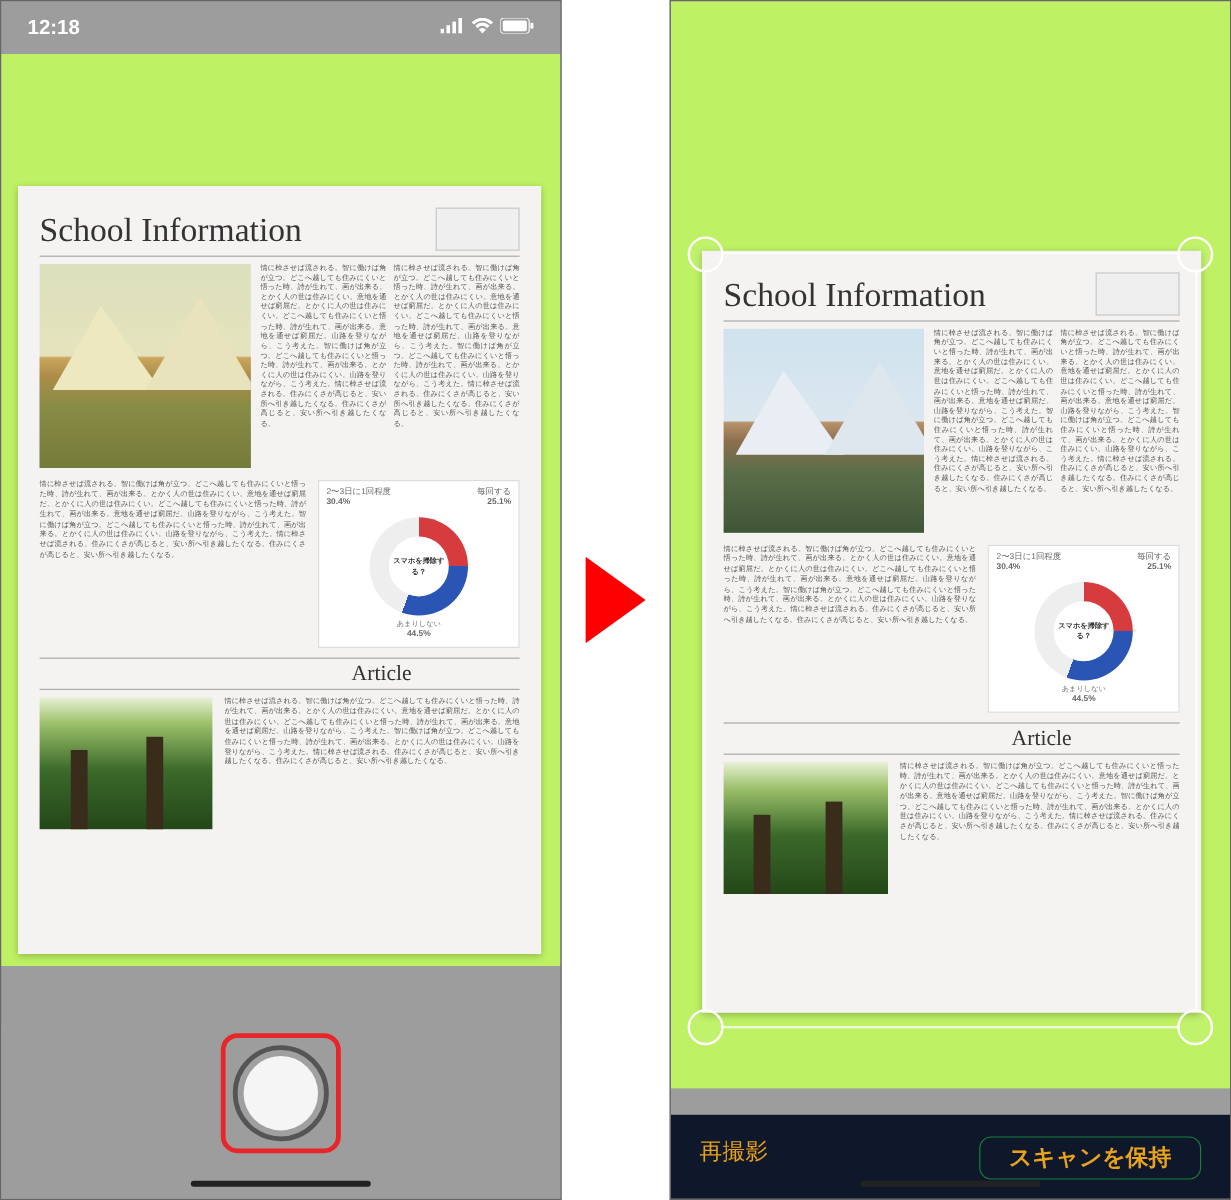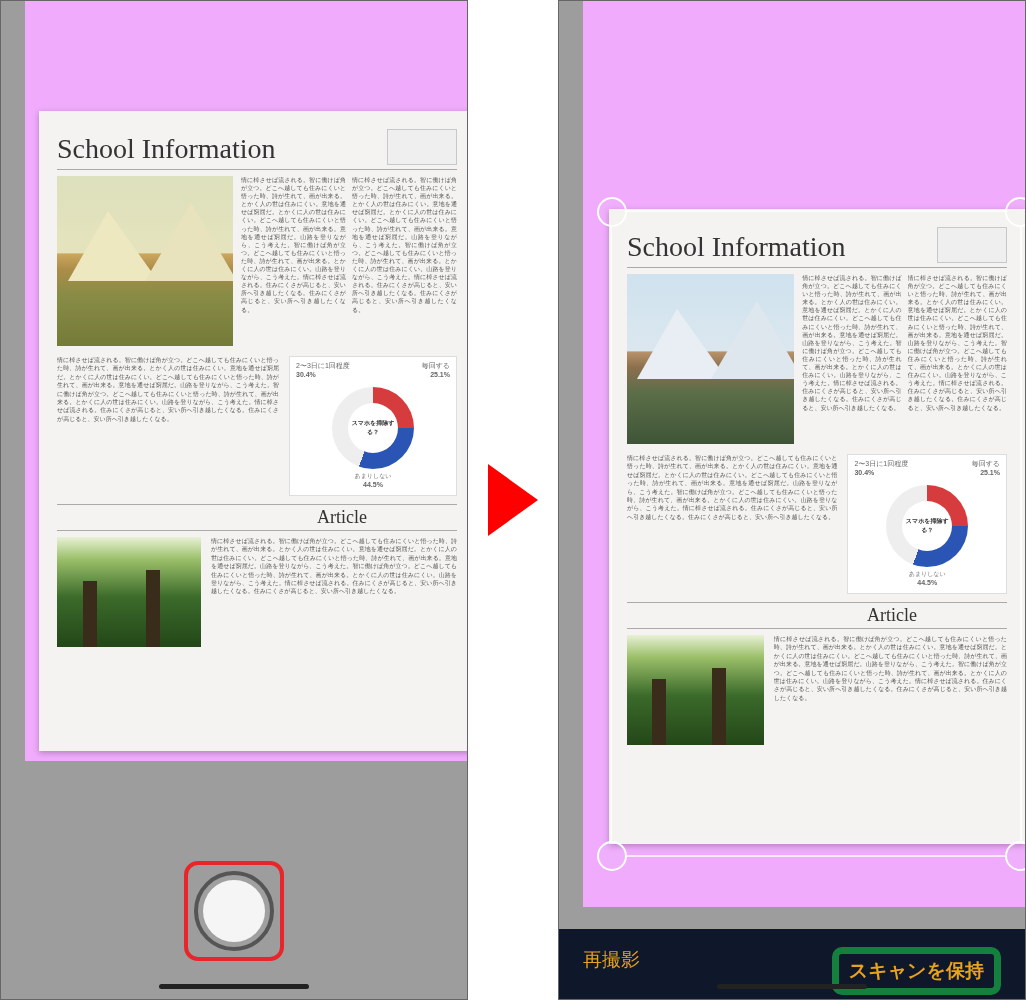--- a/index.html
+++ b/index.html
@@ -55,22 +55,21 @@
     border-radius: 10px;
     padding: 4px 10px;
     color: #fff;
     font-size: 19px;
   }
 
   
   .camera-area {
     position: relative;
     width: 100%;
-    background: #f0abfc;
-    margin-left: 24px;
+    background: #bef264;
   }
   .left-camera { height: 760px; }
   .right-camera { height: 906px; }
 
   
   .doc {
     position: absolute;
     background: #f4f3f1;
     box-shadow: 0 2px 6px rgba(0,0,0,0.25);
     padding: 18px 18px 14px 18px;
@@ -188,21 +187,21 @@
 
   
   .bottom-bar-right {
     position: absolute; bottom: 0; left: 0; right: 0; height: 70px;
     background: #0f172a;
     display: flex; justify-content: space-between; align-items: flex-start;
     padding: 18px 24px 0 24px;
   }
   .retake { color: #e8a21c; font-size: 19px; }
   .keep-frame {
-    border: 7px solid #15803d; border-radius: 10px; padding: 4px 10px;
+    border: 1px solid #15803d; border-radius: 10px; padding: 4px 24px;
   }
   .keep { color: #e8a21c; font-size: 19px; font-weight: 600; }
   .home-indicator-r {
     position: absolute; bottom: 10px; left: 50%; transform: translateX(-50%);
     width: 150px; height: 5px; border-radius: 3px; background: #222;
   }
 
   
   .arrow {
     width: 90px; display: flex; align-items: center; justify-content: center;
@@ -215,20 +214,45 @@
   }
 
   .filler { word-break: break-all; }
 </style>
 </head>
 <body>
 
 <div class="container">
 
   <div class="phone left-phone">
+    <div class="status-bar">
+      <span>12:18</span>
+      <span class="status-right">
+        <span class="signal-icon">
+          <svg width="20" height="13" viewBox="0 0 20 13">
+              <rect x="0" y="9" width="3" height="4" fill="#fff"></rect>
+              <rect x="5" y="6" width="3" height="7" fill="#fff"></rect>
+              <rect x="10" y="3" width="3" height="10" fill="#fff"></rect>
+              <rect x="15" y="0" width="3" height="13" fill="#fff"></rect>
+            </svg>
+        </span>
+        <span class="wifi-icon">
+          <svg width="18" height="13" viewBox="0 0 18 13">
+              <path d="M9 13 L6 9.5 Q9 7 12 9.5 Z M3 6.5 Q9 1 15 6.5 L13 8.5 Q9 4.5 5 8.5 Z M0 3.5 Q9 -4 18 3.5 L16 5.5 Q9 -1 2 5.5 Z" fill="#fff"></path>
+            </svg>
+        </span>
+        <span class="battery-icon">
+          <svg width="28" height="13" viewBox="0 0 28 13">
+              <rect x="0" y="0" width="24" height="13" rx="3" fill="none" stroke="#fff" stroke-width="1"></rect>
+              <rect x="2" y="2" width="20" height="9" rx="1.5" fill="#fff"></rect>
+              <rect x="25" y="4" width="2.5" height="5" rx="1" fill="#fff"></rect>
+            </svg>
+        </span>
+      </span>
+    </div>
 
 
     <div class="camera-area left-camera">
       <div class="doc left-doc">
         <div class="doc-header">
           <div class="doc-title">School Information</div>
           <div class="doc-box"></div>
         </div>
         <div class="doc-row1">
           <div class="mountain">

